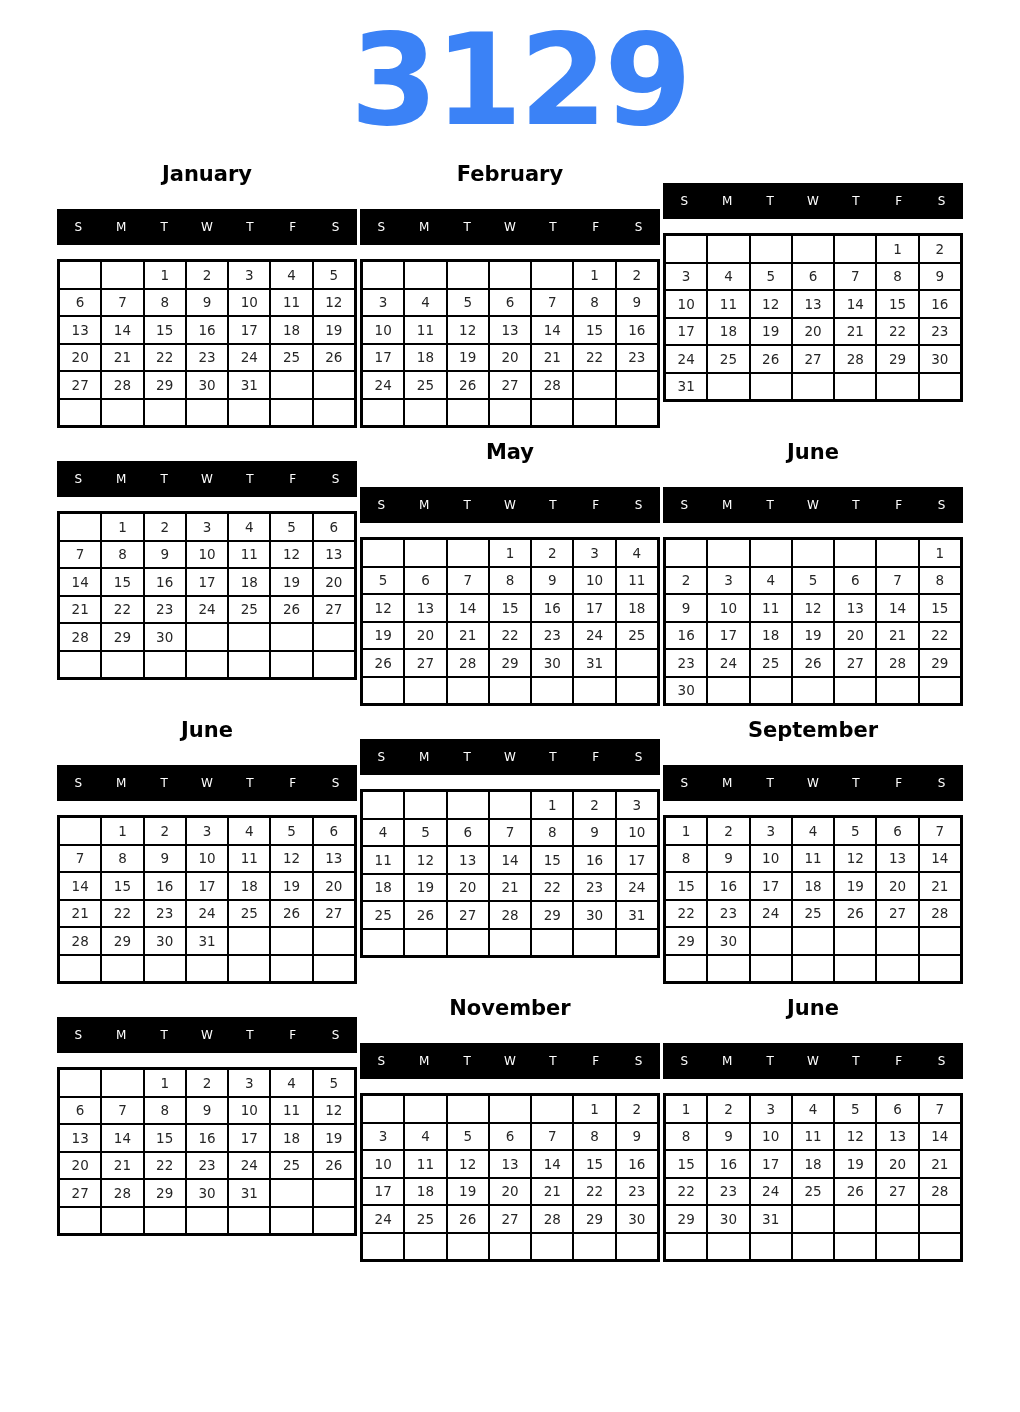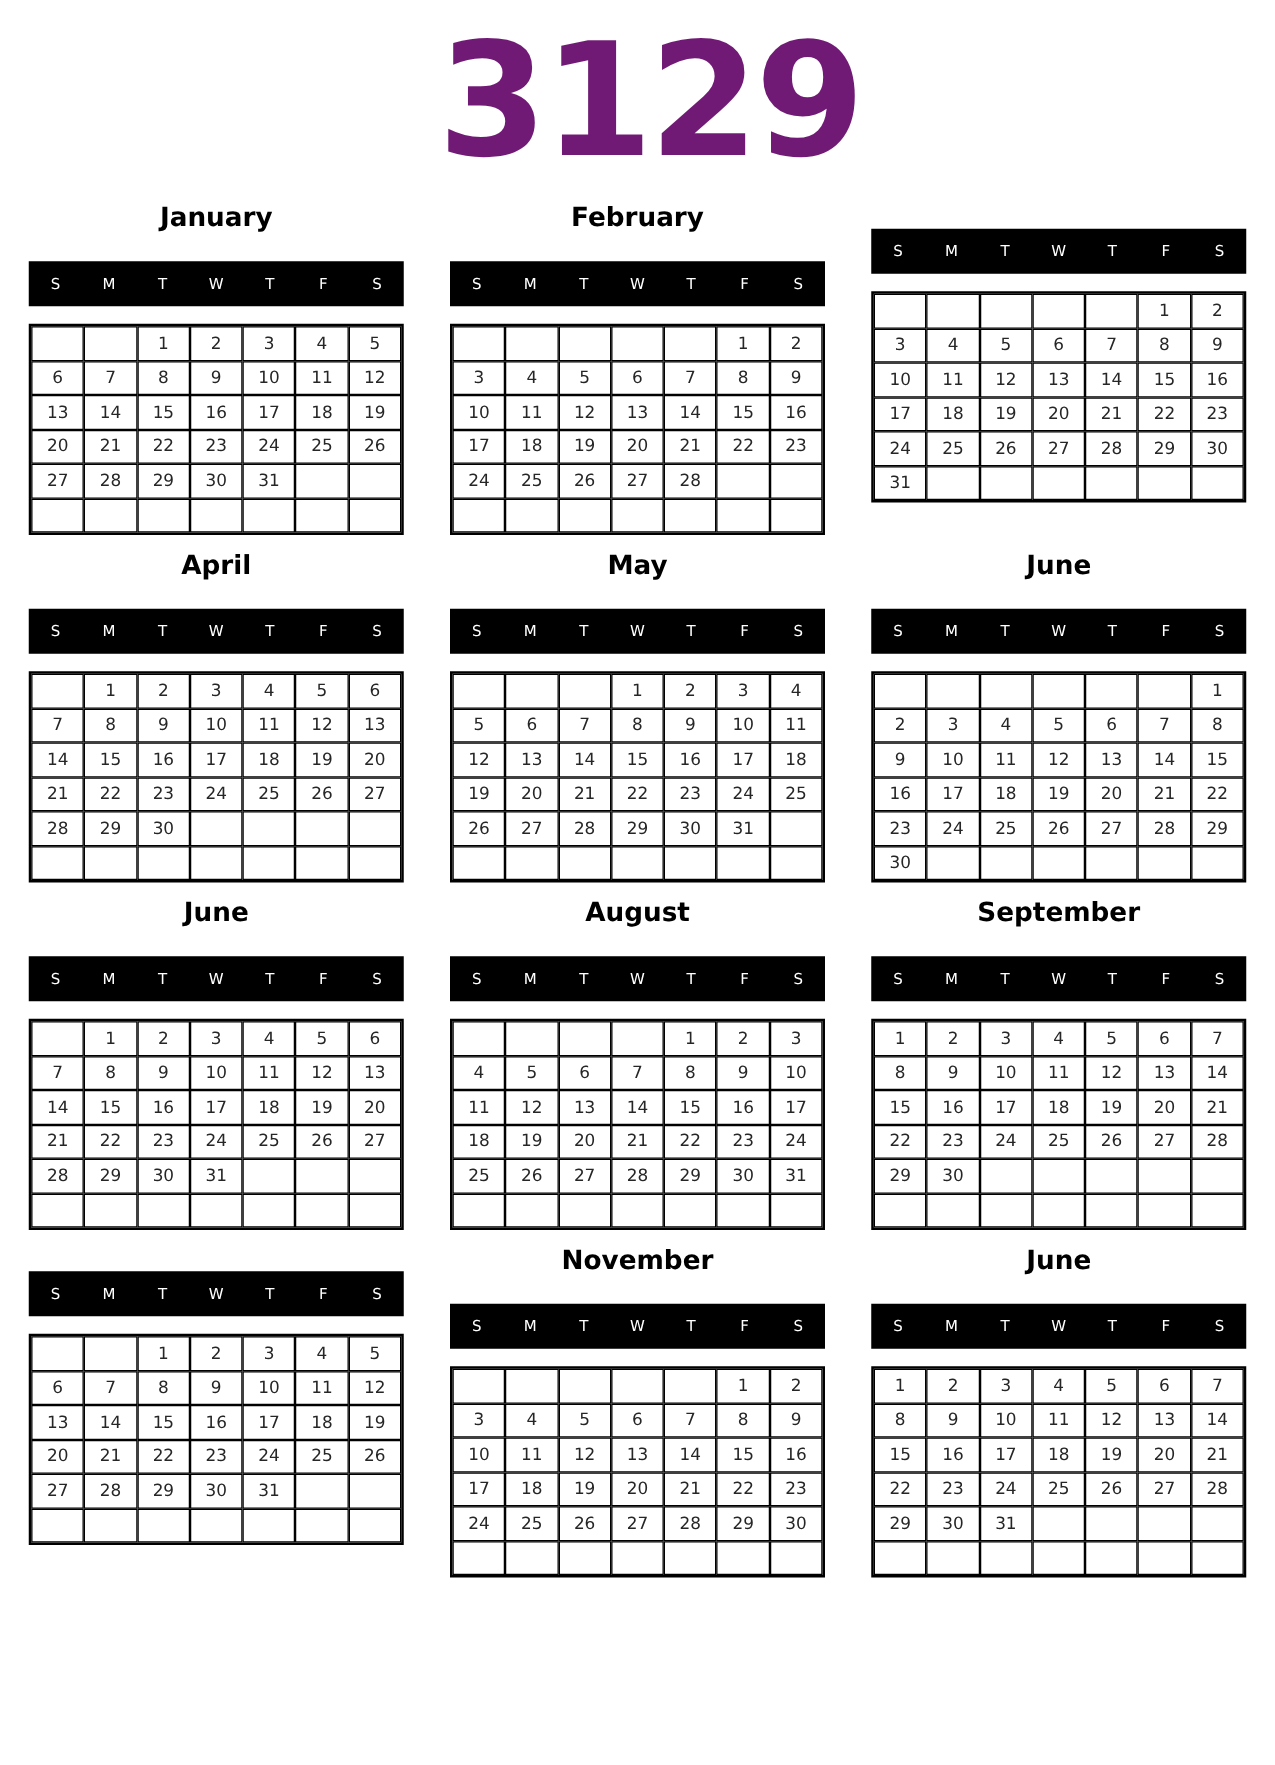--- a/index.html
+++ b/index.html
@@ -12,27 +12,27 @@
     overflow: hidden;
   }
   .year-title {
     height: 160px;
     display: flex;
     align-items: center;
     justify-content: center;
     font-size: 126px;
     font-weight: bold;
     letter-spacing: -3px;
-    color: #701a75;
+    color: #3b82f6;
     padding-left: 19px;
   }
   .months-grid {
     display: grid;
     grid-template-columns: repeat(3, 300px);
-    column-gap: 37px;
+    column-gap: 3px;
     justify-content: center;
   }
   .month { height: 278px; }
   .month-name {
     margin-top: 2px;
     height: 24px;
     line-height: 24px;
     text-align: center;
     font-size: 21px;
     font-weight: bold;
@@ -238,21 +238,20 @@
           <div class="day-cell"></div>
           <div class="day-cell"></div>
           <div class="day-cell"></div>
           <div class="day-cell"></div>
           <div class="day-cell"></div>
           <div class="day-cell"></div>
         </div>
   </div>
 
   <div class="month">
-    <div class="month-name">April</div>
     <div class="weekday-header">
           <div class="weekday-cell">S</div>
           <div class="weekday-cell">M</div>
           <div class="weekday-cell">T</div>
           <div class="weekday-cell">W</div>
           <div class="weekday-cell">T</div>
           <div class="weekday-cell">F</div>
           <div class="weekday-cell">S</div>
         </div>
     <div class="day-grid">
@@ -466,21 +465,20 @@
           <div class="day-cell"></div>
           <div class="day-cell"></div>
           <div class="day-cell"></div>
           <div class="day-cell"></div>
           <div class="day-cell"></div>
           <div class="day-cell"></div>
         </div>
   </div>
 
   <div class="month">
-    <div class="month-name">August</div>
     <div class="weekday-header">
           <div class="weekday-cell">S</div>
           <div class="weekday-cell">M</div>
           <div class="weekday-cell">T</div>
           <div class="weekday-cell">W</div>
           <div class="weekday-cell">T</div>
           <div class="weekday-cell">F</div>
           <div class="weekday-cell">S</div>
         </div>
     <div class="day-grid">

